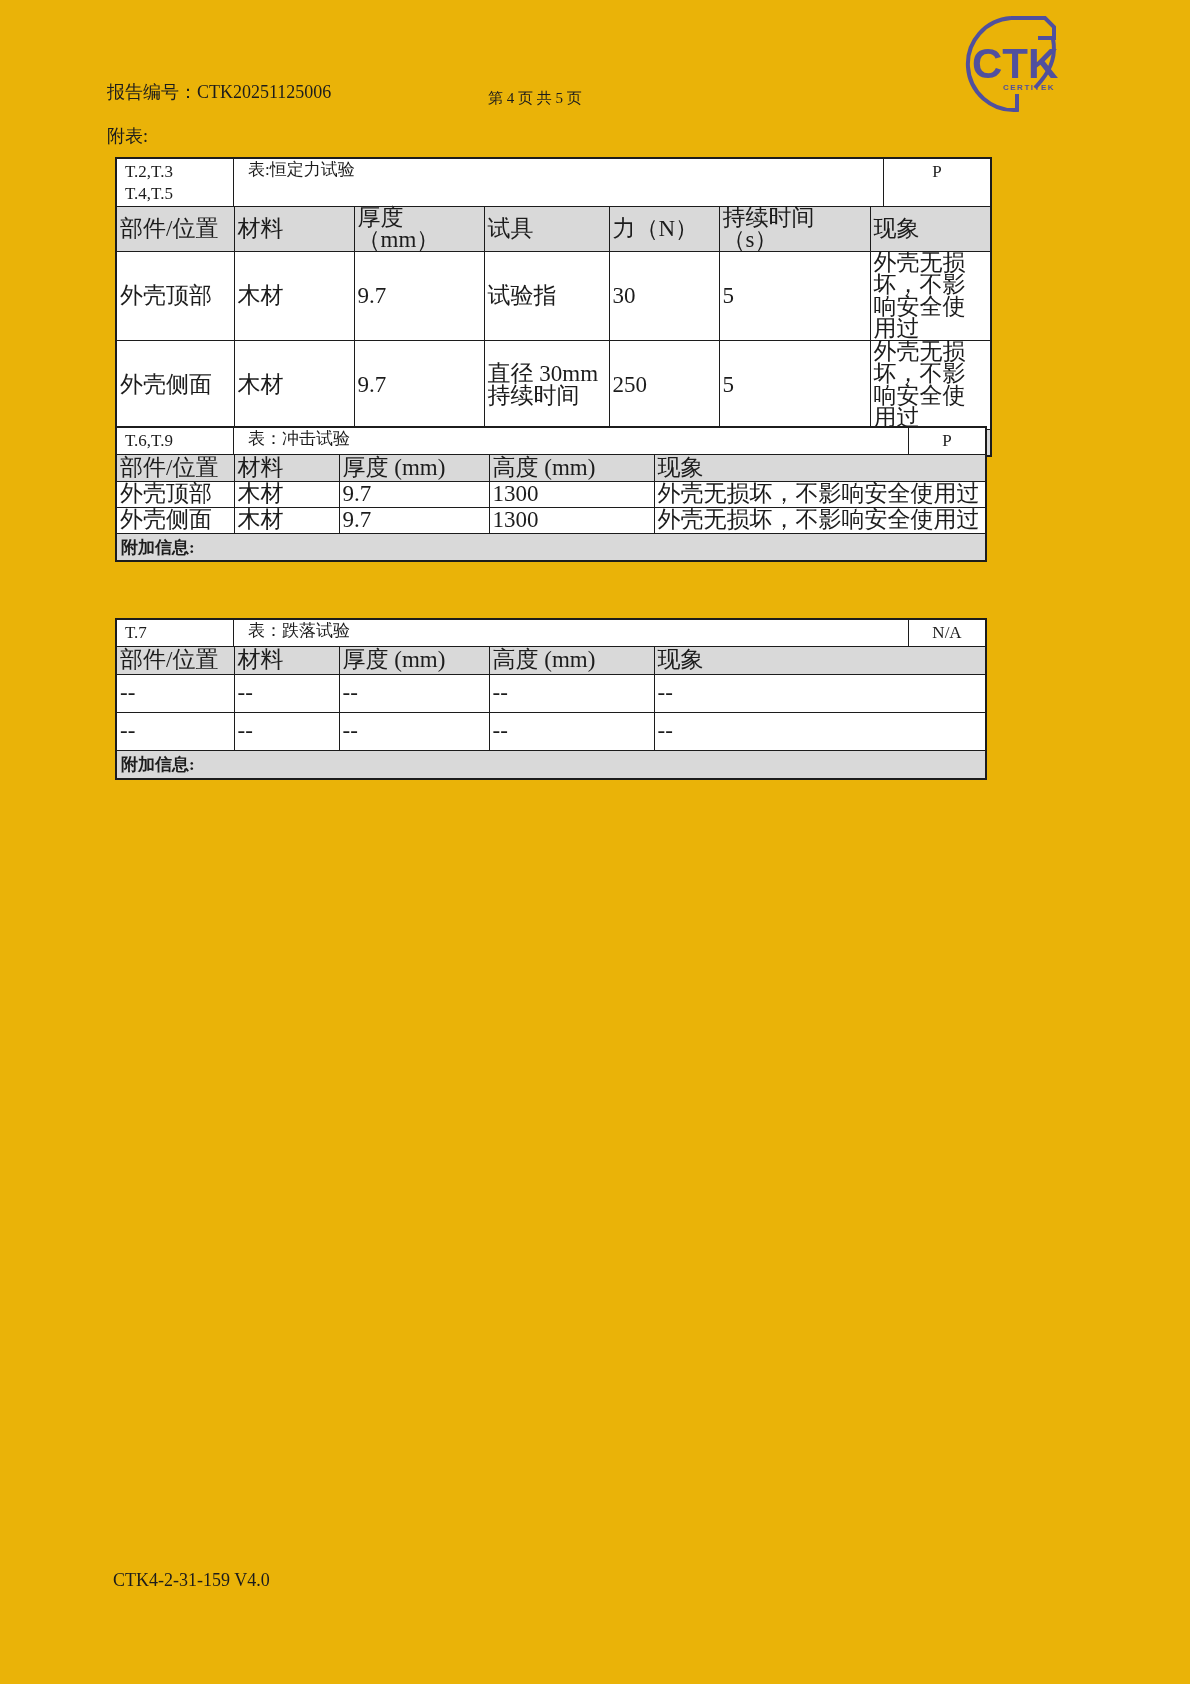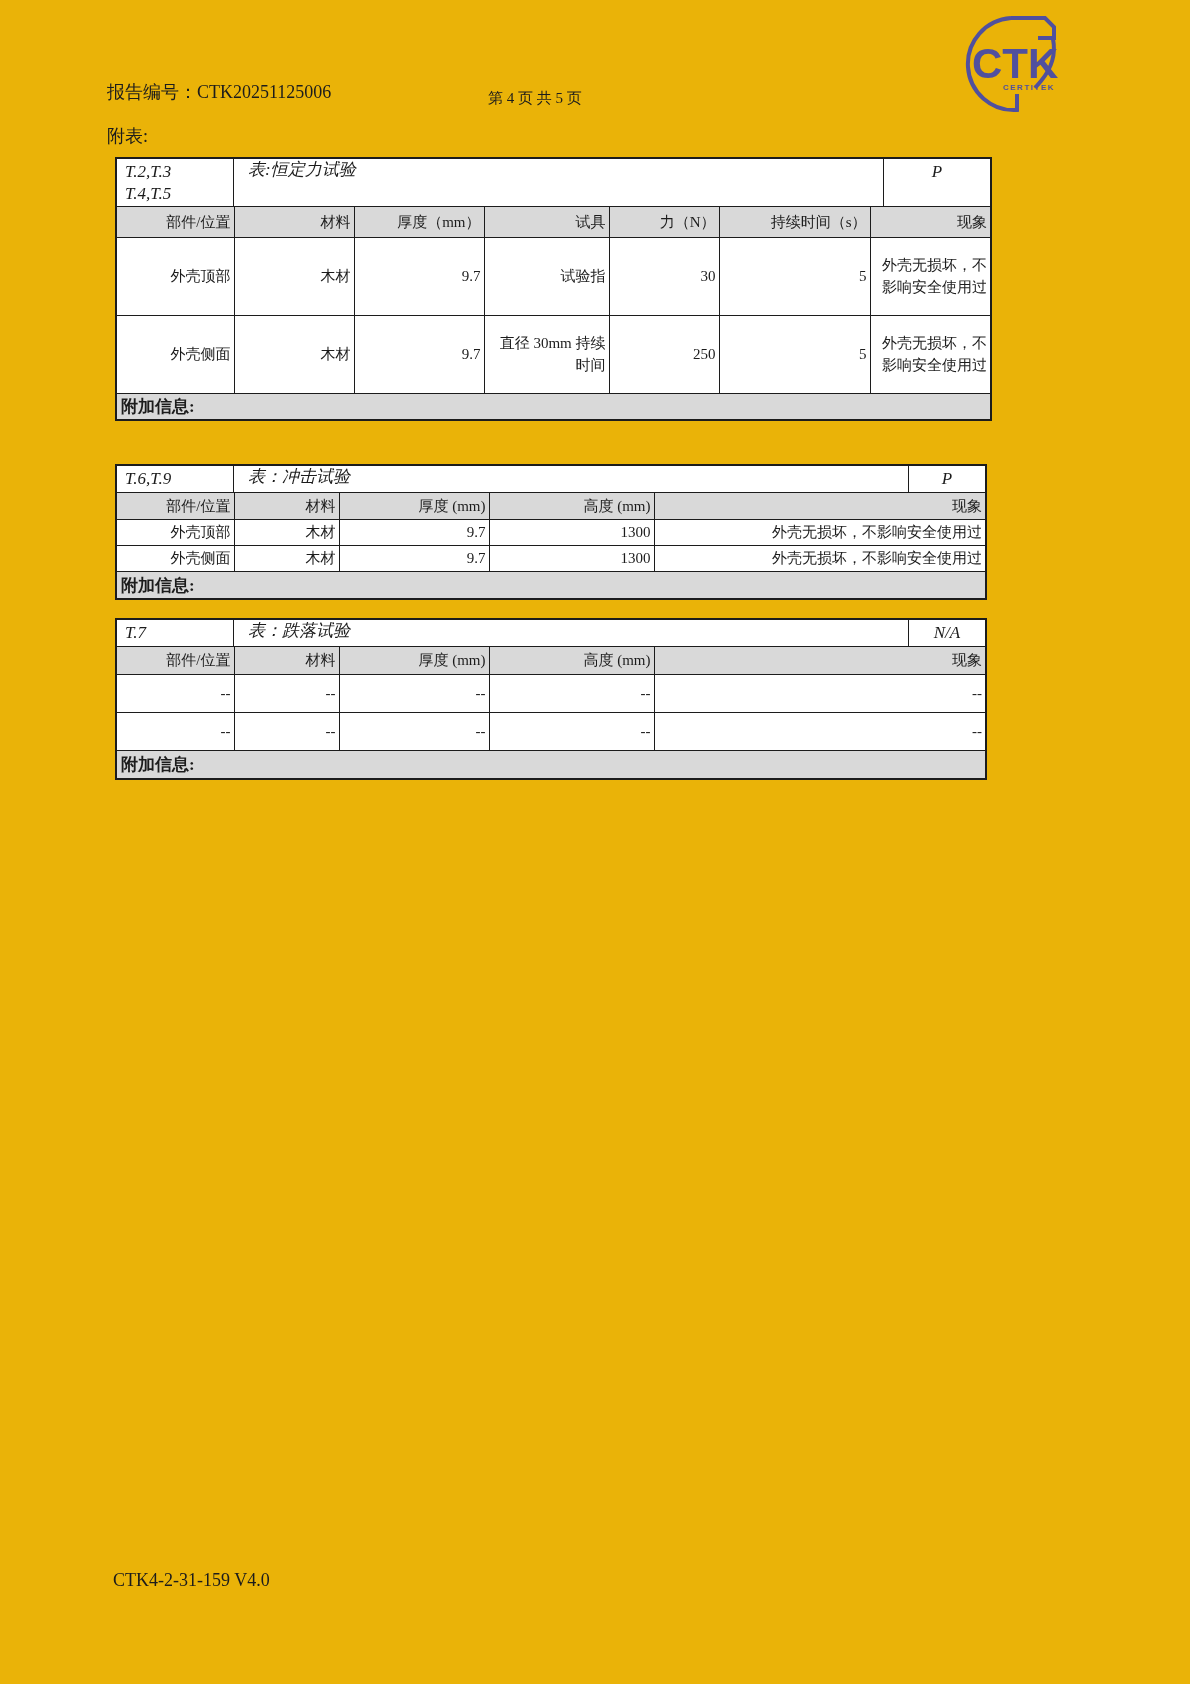--- a/index.html
+++ b/index.html
@@ -9,44 +9,44 @@
 
   .report-no { position:absolute; left:107px; top:80px; font-size:18px; white-space:pre; }
   .page-no   { position:absolute; left:488px; top:89px; font-size:15px; white-space:pre; }
   .attach-label { position:absolute; left:107px; top:124px; font-size:18px; }
 
   .logo { position:absolute; left:950px; top:10px; width:136px; height:104px; }
   .logo svg { width:100%; height:100%; }
 
   
   .ttable { position:absolute; left:115px; border:2px solid #1c1c1c; background:#fff; font-size:17px; }
-  .title-row { display:flex; border-bottom:1.5px solid #1c1c1c;font-style:italic; }
+  .title-row { display:flex; border-bottom:1.5px solid #1c1c1c; }
   .clause { width:117px; border-right:1.5px solid #1c1c1c; padding:2px 2px 0 8px; line-height:22px; }
   .ttitle { flex:1; padding:0 0 0 14px; line-height:22px; }
   .verdict { border-left:1.5px solid #1c1c1c; text-align:center; padding-top:2px; line-height:22px; }
 
   table { border-collapse:collapse; width:100%; table-layout:fixed; }
   th, td { border-left:1.5px solid #1c1c1c; border-top:1.5px solid #1c1c1c;
-           text-align:right; vertical-align:middle; font-weight:normal;
-           font-size:15px; padding:0 3px; line-height:22px; }
+           text-align:left; vertical-align:middle; font-weight:normal;
+           font-size:23px; padding:0 3px; line-height:22px; }
   th:first-child, td:first-child { border-left:none; }
   thead th { border-top:none; background:#d9d9d9; }
   .addinfo { border-top:1.5px solid #1c1c1c; background:#d9d9d9; font-weight:bold;
              padding-left:4px; display:flex; align-items:center; }
 
   
   .t1 { top:157px; width:877px; }
   .t1 .title-row { height:48px; }
   .t1 .verdict { width:107px; }
   .t1 thead th { height:30px; }
   .t1 tbody td { height:78px; }
   .t1 .addinfo { height:26px; }
 
   
-  .t2 { top:464px; width:872px; }
+  .t2 { top:426px; width:872px; }
   .t2 .title-row { height:27px; }
   .t2 .verdict { width:77px; }
   .t2 thead th { height:26px; }
   .t2 tbody td { height:26px; }
   .t2 .addinfo { height:27px; }
 
   
   .t3 { top:618px; width:872px; }
   .t3 .title-row { height:27px;justify-content:flex-end; }
   .t3 .verdict { width:77px; }

